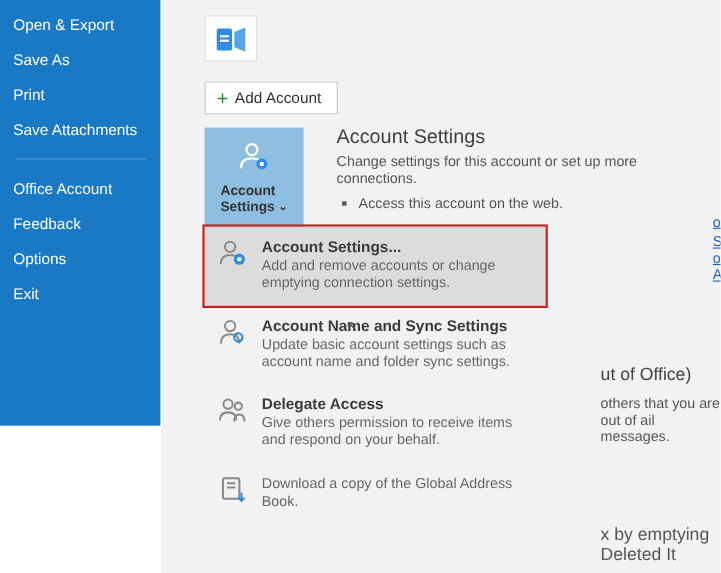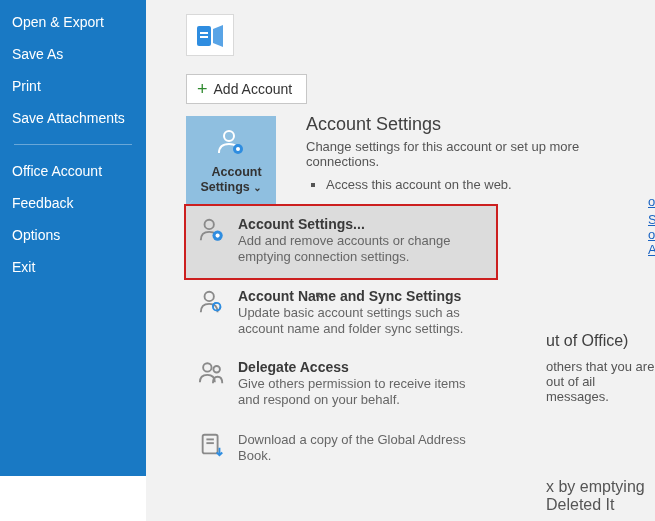--- a/index.html
+++ b/index.html
@@ -1,18 +1,18 @@
 <!DOCTYPE html>
 <html><head>
 <meta charset="utf-8">
 <style>
   * { box-sizing: border-box; margin: 0; padding: 0; font-family: "Segoe UI", Arial, sans-serif; }
   body { width: 655px; height: 521px; overflow: hidden; background: #fff; position: relative; }
   .sidebar {
-    position: absolute; left: 0; top: 0; width: 146px; height: 476px;
+    position: absolute; left: 0; top: 0; width: 146px; height: 387px;
     background: #1979c4; color: #fff; padding: 6px 0;
   }
   .sidebar-item {
     padding: 8px 12px; font-size: 14px; color: #fff; cursor: pointer;
   }
   .sidebar-divider {
     border-top: 1px solid rgba(255,255,255,0.35);
     margin: 10px 14px;
   }
   .main {
@@ -27,21 +27,21 @@
   .add-account-btn {
     position: absolute; left: 40px; top: 74px;
     background: #fff; border: 1px solid #c7c7c7;
     padding: 6px 14px 6px 10px; font-size: 14px; color: #333;
     display: flex; align-items: center; gap: 6px; cursor: pointer;
   }
   .plus { color: #2f8a2f; font-size: 18px; font-weight: 300; line-height: 14px; }
   .settings-tile {
     position: absolute; left: 40px; top: 116px; width: 90px; height: 90px;
     background: #8fbfe0; display: flex; flex-direction: column; align-items: center;
-    justify-content: center; cursor: pointer; text-align: right;
+    justify-content: center; cursor: pointer; text-align: left;
   }
   .settings-tile .tile-label {
     font-size: 12.5px; color: #333; font-weight: 600; line-height: 1.2; margin-top: 4px;
   }
   .settings-tile .chev { font-size: 10px; vertical-align: middle; }
   .right-pane {
     position: absolute; left: 160px; top: 114px; right: 0;
   }
   .right-title { font-size: 18px; color: #404040; font-weight: 400; }
   .right-sub { font-size: 13px; color: #555; margin-top: 4px; max-width: 320px; }

